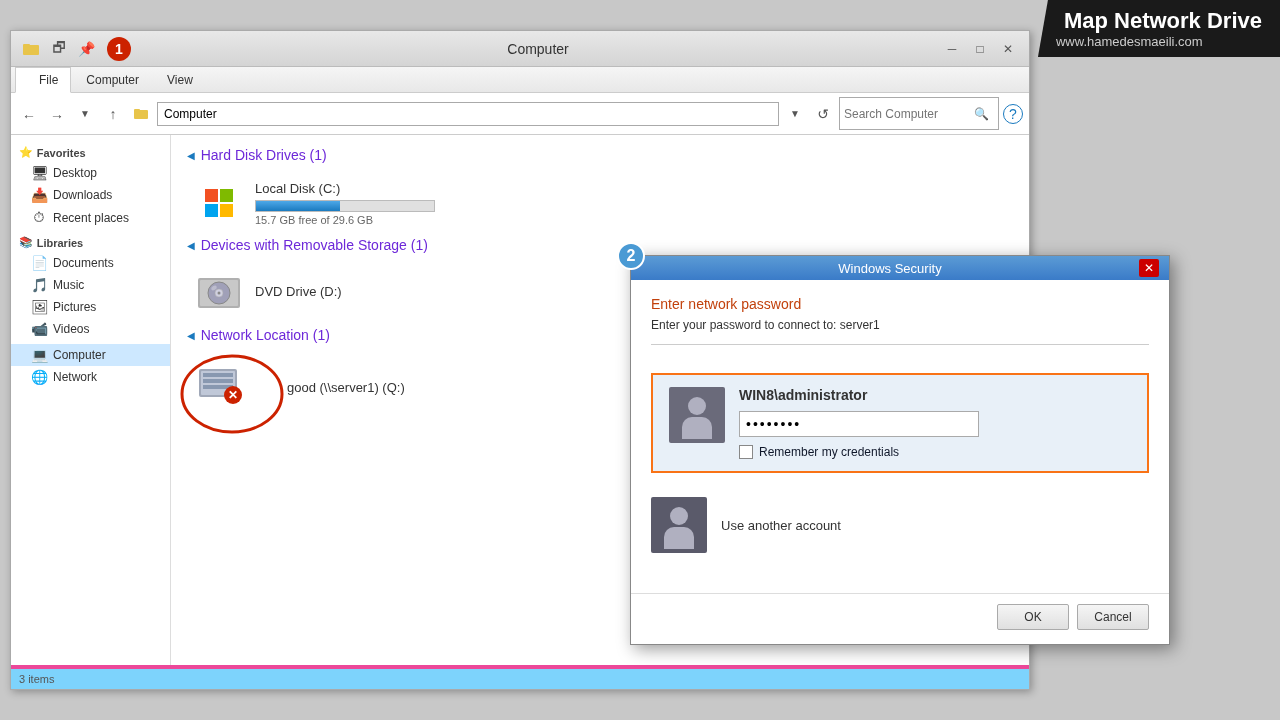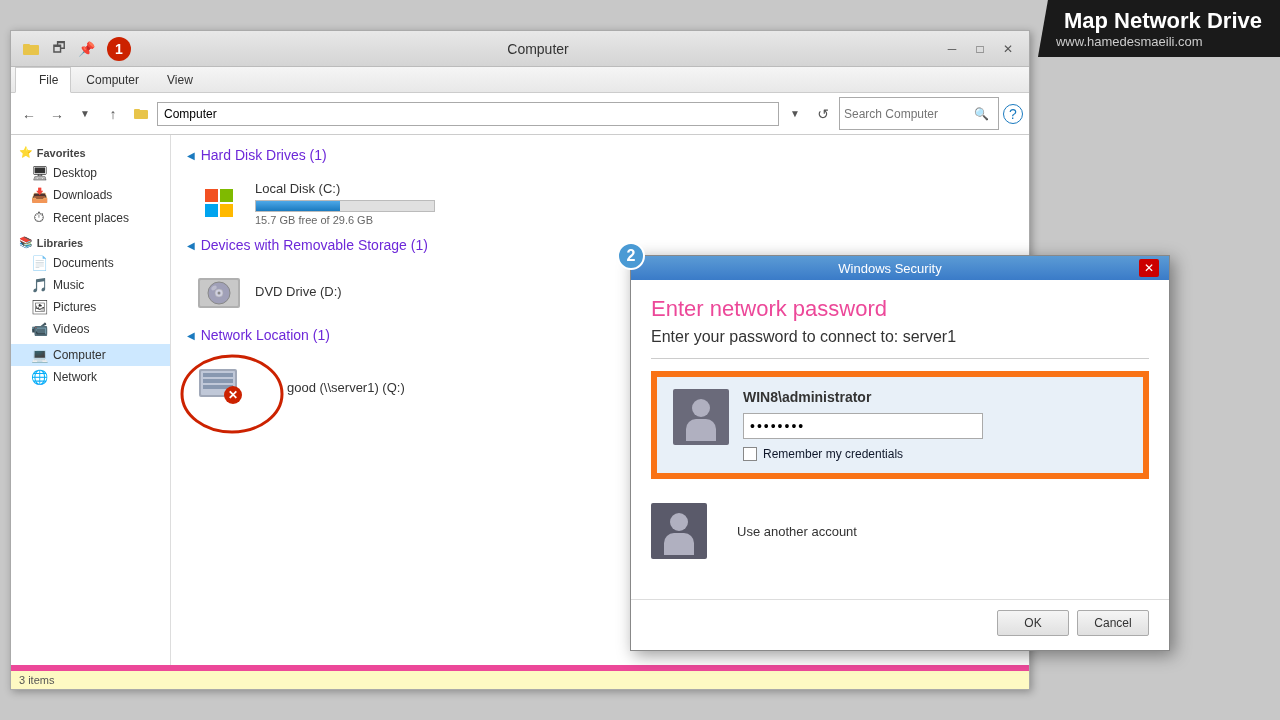--- a/index.html
+++ b/index.html
@@ -289,22 +289,22 @@
     }
     .network-drive-icon {
       position: relative;
       width: 60px;
       height: 60px;
     }
 
     
     .status-bar {
       height: 24px;
-      background: #fef9c3;
-      border-top: 6px solid #ec4899;
+      background: #7dd3fc;
+      border-top: 4px solid #ec4899;
       display: flex;
       align-items: center;
       padding: 0 8px;
       font-size: 11px;
       color: #555;
     }
 
     
     .security-dialog {
       position: absolute;
@@ -358,35 +358,35 @@
       display: flex;
       align-items: center;
       justify-content: center;
       border: 2px solid white;
     }
 
     .dialog-body {
       padding: 16px 20px;
     }
     .dialog-main-title {
-      font-size: 22px;
-      color: #ec4899;
+      font-size: 14px;
+      color: #c2410c;
       margin-bottom: 6px;
     }
     .dialog-subtitle {
-      font-size: 16px;
+      font-size: 12px;
       color: #333;
-      margin-bottom: 12px;
+      margin-bottom: 28px;
       padding-bottom: 12px;
       border-bottom: 1px solid #ccc;
     }
 
     .credential-section {
       background: #e8f0f8;
-      border: 6px solid #f97316;
+      border: 2px solid #f97316;
       padding: 12px 16px;
       margin-bottom: 16px;
       display: flex;
       align-items: flex-start;
       gap: 14px;
     }
     .user-avatar {
       width: 56px;
       height: 56px;
       background: #6a6a7a;
@@ -446,21 +446,21 @@
     .remember-checkbox {
       width: 14px;
       height: 14px;
       border: 1px solid #888;
       background: white;
     }
 
     .use-another-section {
       display: flex;
       align-items: center;
-      gap: 30px;
+      gap: 14px;
       padding: 8px 0;
       margin-bottom: 16px;
       cursor: pointer;
     }
     .use-another-avatar {
       width: 56px;
       height: 56px;
       background: #5a5a6a;
       border-radius: 2px;
       display: flex;

